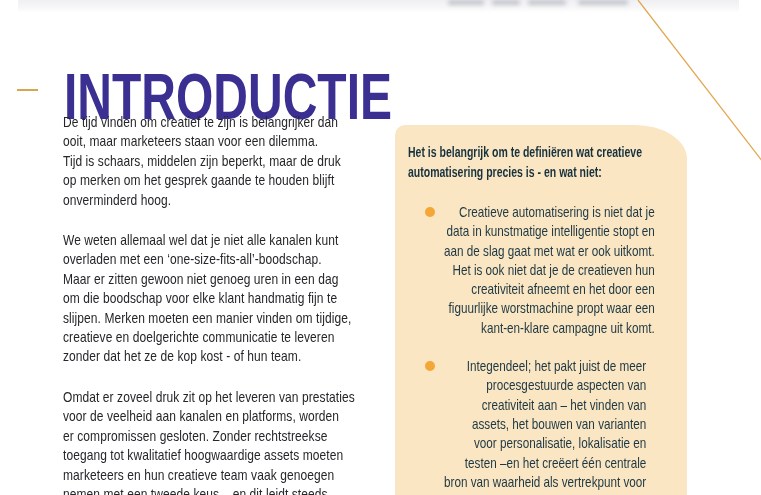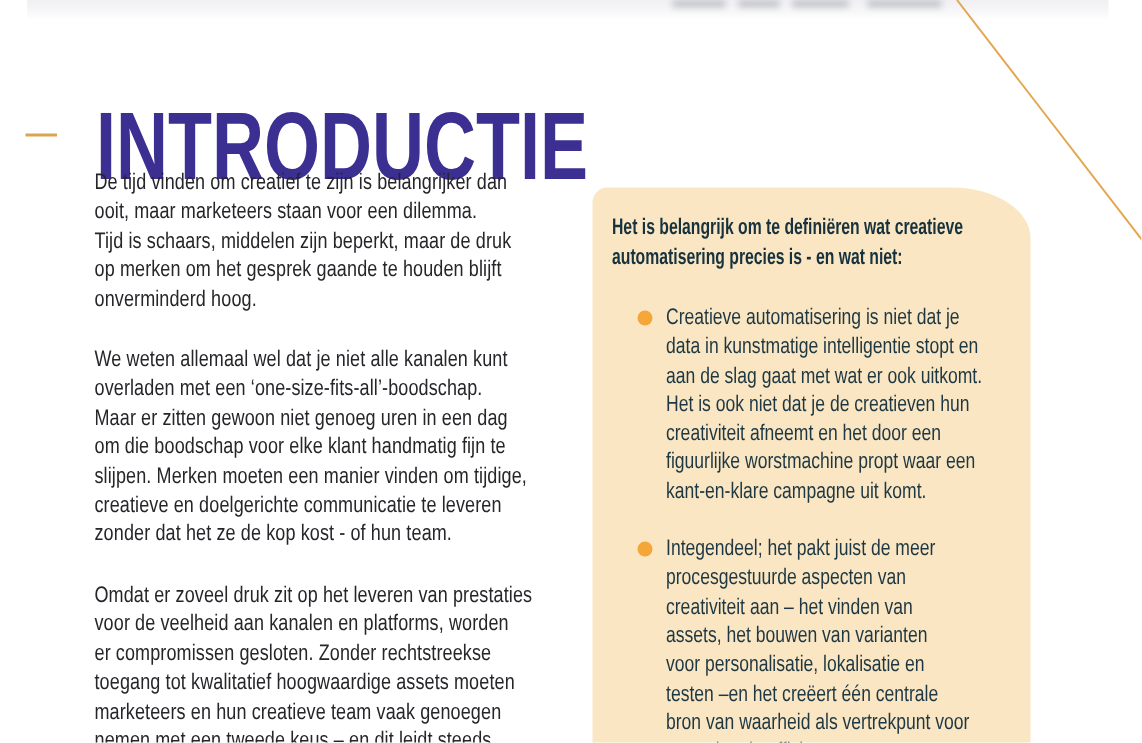--- a/index.html
+++ b/index.html
@@ -49,21 +49,21 @@
     box-sizing:border-box;padding:17px 18px 0 13px;
     background:#fae6c2;color:#1d3743;
     border-radius:10px 52px 0 0 / 10px 34px 0 0;
   }
   .callout-heading{
     font-size:15px;font-weight:bold;line-height:19.5px;color:#17323f;
     white-space:pre-line;transform:scaleX(.70);transform-origin:left top;
     width:max-content;
   }
   .bullets{margin:21px 0 0 17px;}
-  .bullet{position:relative;padding-left:19px;margin:0 0 19px 0;}
+  .bullet{position:relative;padding-left:19px;margin:0 0 19px 0;text-align:right;}
   .bullet-dot{
     position:absolute;left:0;top:5px;width:10px;height:10px;
     border-radius:50%;background:#f4a637;
   }
   .bullet-text{
     font-size:15px;line-height:19.3px;white-space:pre-line;
     transform:scaleX(.78);transform-origin:left top;width:max-content;
   }
 
   

